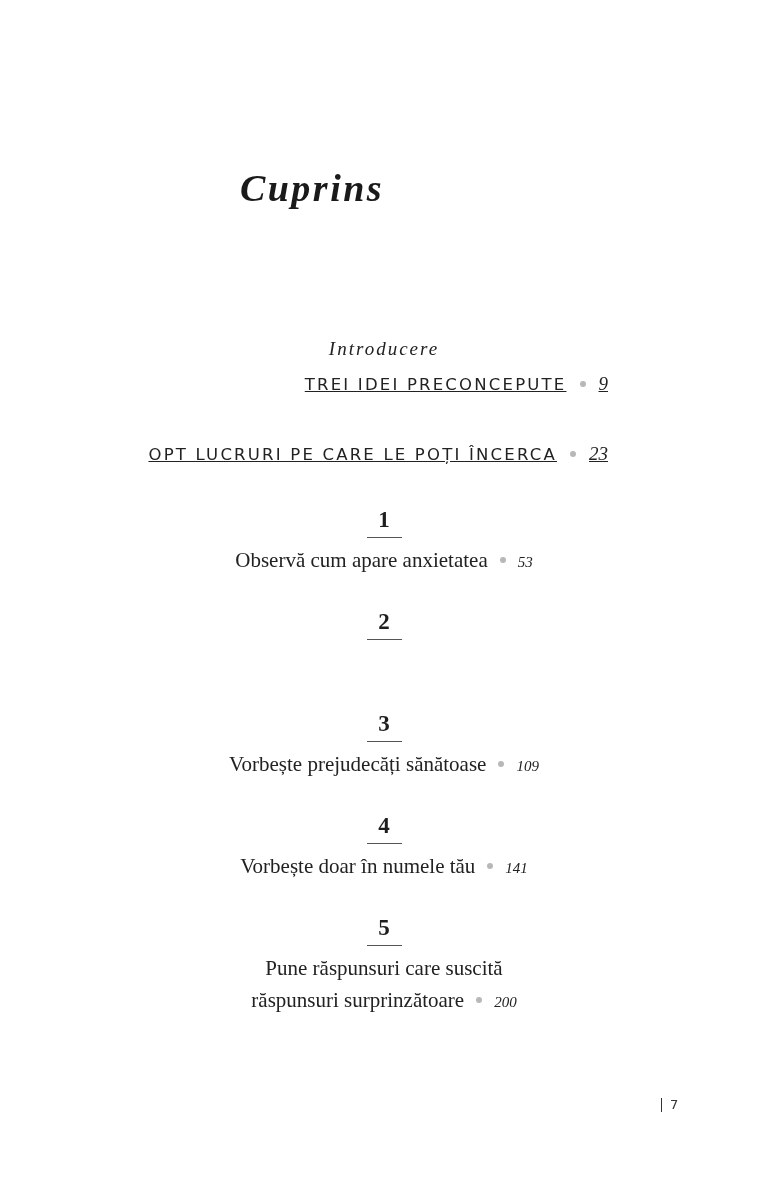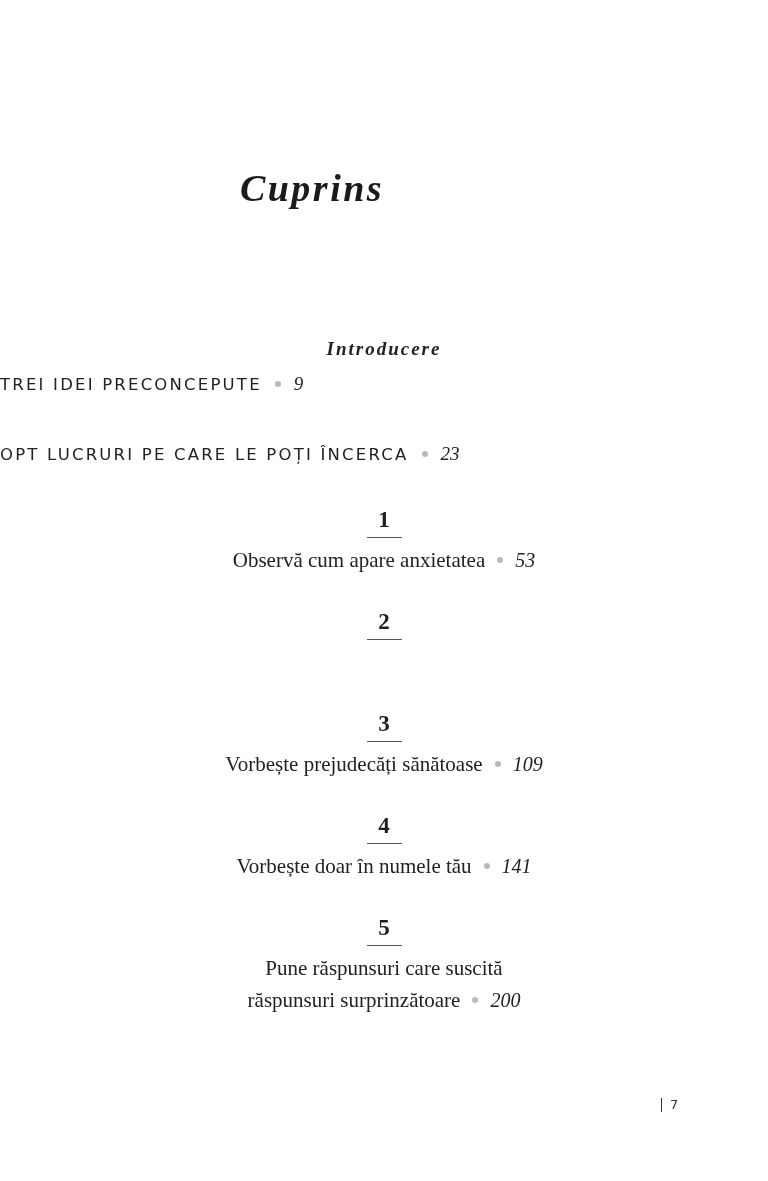--- a/index.html
+++ b/index.html
@@ -1,29 +1,29 @@
 <!DOCTYPE html>
 <html><head>
   <meta charset="utf-8">
   <style>
     html, body { margin: 0; padding: 0; background: #ffffff; }
     body { width: 768px; height: 1181px; position: relative; overflow: hidden; color: #1e1e1e; font-family: "DejaVu Serif", serif; }
     .title { position: absolute; top: 166px; left: 0; width: 624px; text-align: center; font-family: "Liberation Serif", serif; font-style: italic; font-weight: bold; font-size: 38px; letter-spacing: 2.5px; color: #1a1a1a; }
-    .intro-label { position: absolute; top: 338px; left: 0; width: 768px; text-align: center; font-family: "Liberation Serif", serif; font-style: italic; font-size: 19px; letter-spacing: 2px; color: #222; font-weight: bold; }
-    .caps-line { position: absolute; left: 0; width: 608px; text-align: left; font-family: "DejaVu Sans", sans-serif; font-size: 16.5px; letter-spacing: 2.2px; color: #222; white-space: nowrap; }
+    .intro-label { position: absolute; top: 338px; left: 0; width: 768px; text-align: center; font-family: "Liberation Serif", serif; font-style: italic; font-size: 19px; letter-spacing: 2px; color: #222; }
+    .caps-line { position: absolute; left: 0; width: 608px; text-align: right; font-family: "DejaVu Sans", sans-serif; font-size: 16.5px; letter-spacing: 2.2px; color: #222; white-space: nowrap; text-decoration: underline; }
     .caps-line.l1 { top: 373px; }
     .caps-line.l2 { top: 443px; }
     .dot { display: inline-block; width: 6px; height: 6px; border-radius: 50%; background: #b8b8b8; vertical-align: middle; margin: 0 13px; position: relative; top: -2px; }
     .pg { font-family: "Liberation Serif", serif; font-style: italic; font-size: 19px; letter-spacing: 0; color: #222; }
     .chapter { position: absolute; left: 0; width: 768px; text-align: center; }
     .chap-num { font-family: "Liberation Serif", serif; font-weight: bold; font-size: 23px; line-height: 28px; color: #1e1e1e; }
     .chap-rule { width: 35px; height: 1px; background: #555; margin: 3px auto 6px auto; }
     .chap-title { font-family: "Liberation Serif", serif; font-size: 21px; line-height: 32px; color: #222; white-space: nowrap; }
     .chap-title .dot { margin: 0 12px; }
-    .chap-title .pg { font-size: 20px; }
+    .chap-title .pg { font-size: 15px; }
     .folio { position: absolute; top: 1097px; left: 661px; font-family: "DejaVu Sans", sans-serif; font-size: 13px; color: #333; }
     .folio .bar { display: inline-block; width: 1px; height: 14px; background: #333; vertical-align: middle; margin-right: 8px; position: relative; top: -1px; }
   </style>
 </head>
 <body>
 
 <div>
   <div class="title">Cuprins</div>
 
   <div class="intro-label">Introducere</div>

